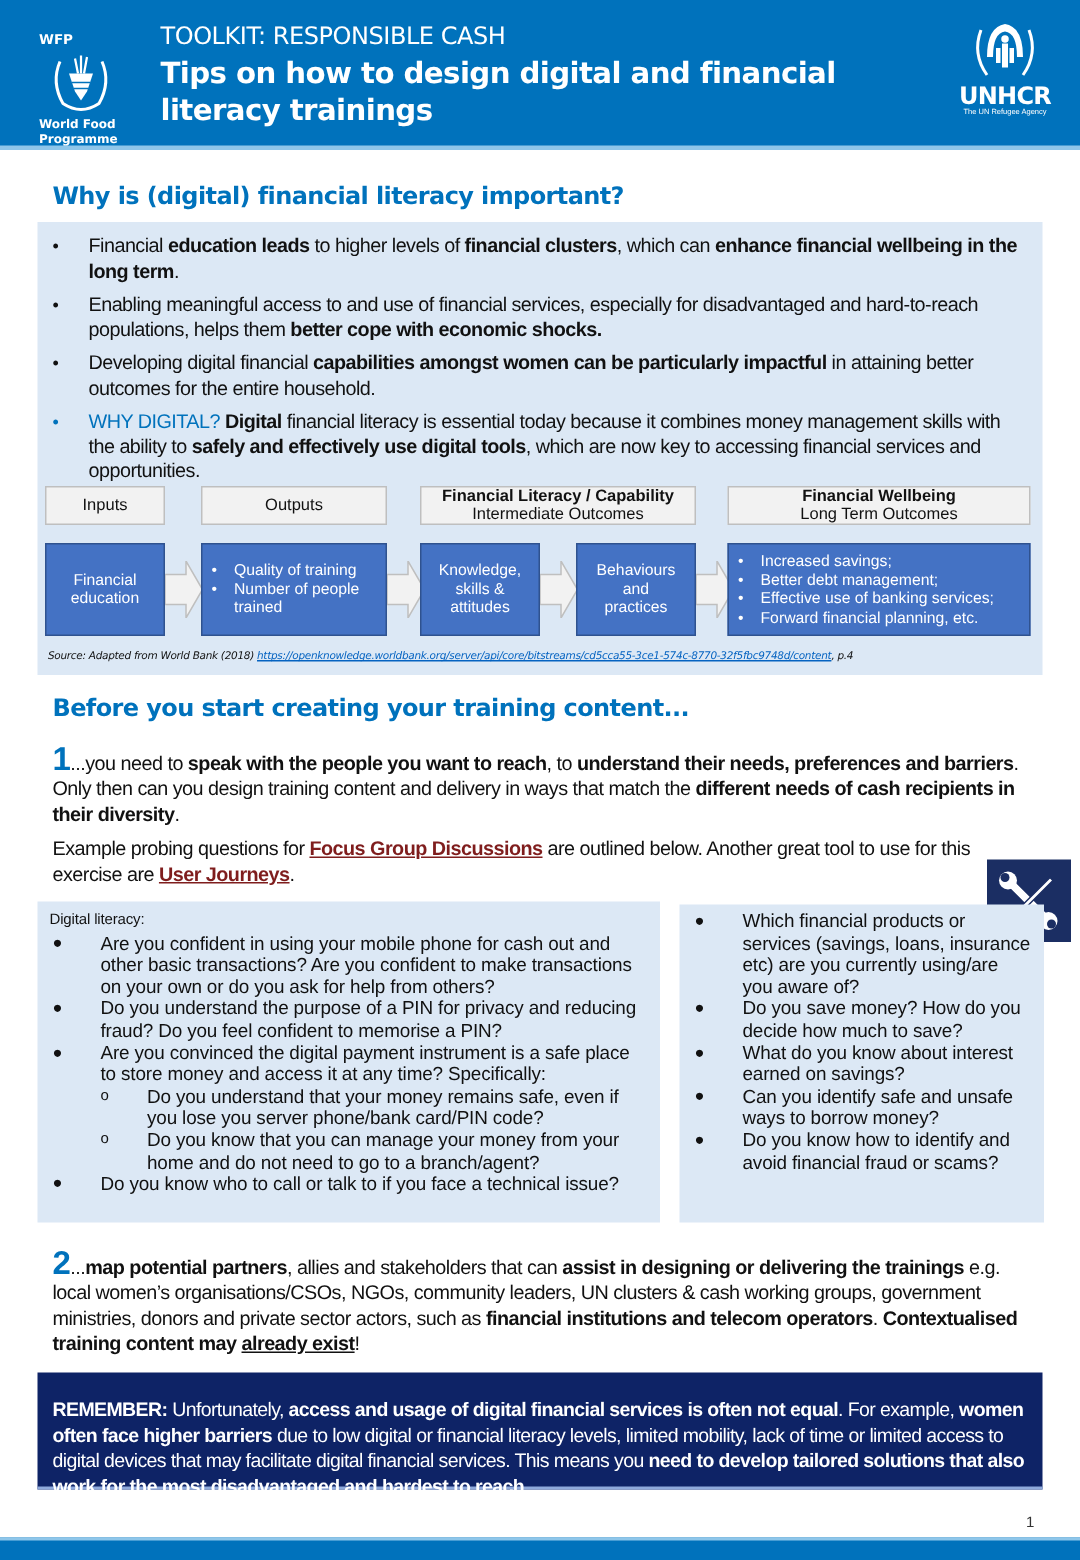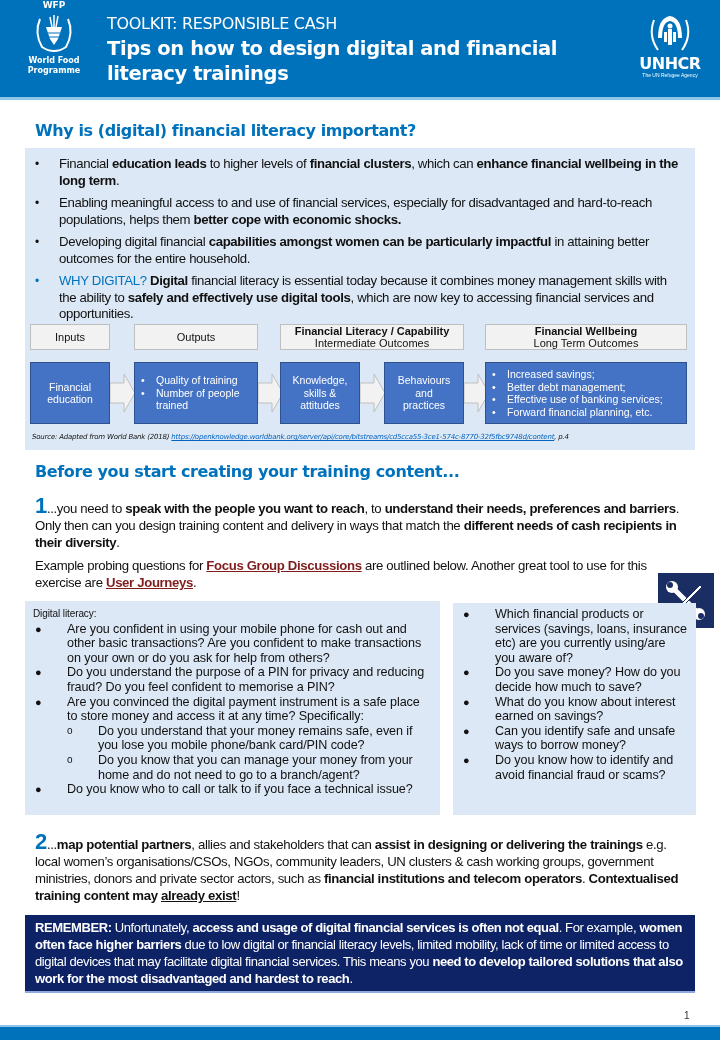--- a/index.html
+++ b/index.html
@@ -1,20 +1,20 @@
 <!DOCTYPE html>
 <html><head>
 <meta charset="utf-8">
 <style>
   * { box-sizing: border-box; margin: 0; padding: 0; }
   html, body { width: 720px; height: 1040px; background: #ffffff; overflow: hidden; }
   body { position: relative; font-family: "Liberation Sans", sans-serif; color: #111; }
 
   .header { position: absolute; left: 0; top: 0; width: 720px; height: 100px; background: #0072bc; border-bottom: 3px solid #8ec6ea; }
-  .wfp-logo { position: absolute; left: 26px; top: 0; width: 56px; height: 80px; color: #fff; text-align: center; }
+  .wfp-logo { position: absolute; left: 26px; top: 22px; width: 56px; height: 80px; color: #fff; text-align: left; }
   .wfp-logo .abbr { font-family: "DejaVu Sans", sans-serif; font-weight: bold; font-size: 9px; display: block; }
   .wfp-logo svg { display: block; margin: 1px auto 0; }
   .wfp-logo .name { font-family: "DejaVu Sans", sans-serif; font-weight: bold; font-size: 8px; line-height: 9px; display: block; margin-top: 1px; }
   .header-text { position: absolute; left: 107px; top: 14px; color: #fff; }
   .toolkit { font-family: "DejaVu Sans", sans-serif; font-size: 16px; letter-spacing: -0.3px; line-height: 20px; }
   .title { font-family: "DejaVu Sans", sans-serif; font-weight: bold; font-size: 19.5px; line-height: 25px; letter-spacing: -0.4px; margin-top: 2px; }
   .unhcr-logo { position: absolute; left: 634px; top: 12px; width: 72px; color: #fff; text-align: center; }
   .unhcr-logo svg { display: block; margin: 0 auto; }
   .unhcr-logo .abbr { font-family: "DejaVu Sans", sans-serif; font-weight: bold; font-size: 16px; display: block; letter-spacing: -0.5px; line-height: 16px; }
   .unhcr-logo .sub { font-size: 5px; display: block; line-height: 7px; }
@@ -46,21 +46,21 @@
   .tools-icon { position: absolute; left: 658px; top: 573px; width: 56px; height: 55px; background: #1b2e63; }
 
   .qbox { position: absolute; background: #dce8f5; font-size: 12.6px; line-height: 14.6px; letter-spacing: -0.1px; }
   .qbox .qh { font-weight: normal; font-size: 10px; }
   .qbox ul { list-style: none; }
   .qbox ul li { position: relative; padding-left: 34px; }
   .qbox ul li .dot { position: absolute; left: 2px; top: 0; font-size: 11px; }
   .qbox ul.sub li { padding-left: 65px; }
   .qbox ul.sub li .dot { left: 34px; font-size: 10px; }
 
-  .remember { position: absolute; left: 25px; top: 915px; width: 670px; height: 78px; background: #0e2366; color: #fff; font-size: 13px; line-height: 17px; letter-spacing: -0.4px; padding: 4px 10px; border-bottom: 2px solid #8ea9db; }
+  .remember { position: absolute; left: 25px; top: 915px; width: 670px; height: 78px; background: #0e2366; color: #fff; font-size: 13px; line-height: 17px; letter-spacing: -0.4px; padding: 16px 10px; border-bottom: 2px solid #8ea9db; }
   .page-num { position: absolute; left: 684px; top: 1010px; font-size: 10px; color: #333; }
   .footer { position: absolute; left: 0; top: 1025px; width: 720px; height: 15px; background: #0072bc; border-top: 2px solid #8ec6ea; }
 </style>
 </head>
 <body>
 
 <div class="header">
   <div class="wfp-logo">
     <span class="abbr">WFP</span>
     <svg width="44" height="44" viewBox="0 0 44 44">
@@ -179,21 +179,21 @@
   </svg>
 </div>
 
 <div class="qbox" style="left:25px;top:601px;width:415px;height:214px;padding:6px 8px;">
   <div class="qh">Digital literacy:</div>
   <ul>
     <li><span class="dot">●</span><span>Are you confident in using your mobile phone for cash out and other basic transactions? Are you confident to make transactions on your own or do you ask for help from others?</span></li>
     <li><span class="dot">●</span><span>Do you understand the purpose of a PIN for privacy and reducing fraud? Do you feel confident to memorise a PIN?</span></li>
     <li><span class="dot">●</span><span>Are you convinced the digital payment instrument is a safe place to store money and access it at any time? Specifically:</span>
       <ul class="sub" style="margin-left:-34px;">
-        <li><span class="dot">o</span><span>Do you understand that your money remains safe, even if you lose you mobile phone/bank card/PIN code?</span></li>
+        <li><span class="dot">o</span><span>Do you understand that your money remains safe, even if you lose you server phone/bank card/PIN code?</span></li>
         <li><span class="dot">o</span><span>Do you know that you can manage your money from your home and do not need to go to a branch/agent?</span></li>
       </ul>
     </li>
     <li><span class="dot">●</span><span>Do you know who to call or talk to if you face a technical issue?</span></li>
   </ul>
 </div>
 
 <div class="qbox" style="left:453px;top:603px;width:243px;height:212px;padding:4px 8px;">
   <ul>
     <li><span class="dot">●</span><span>Which financial products or services (savings, loans, insurance etc) are you currently using/are you aware of?</span></li>

